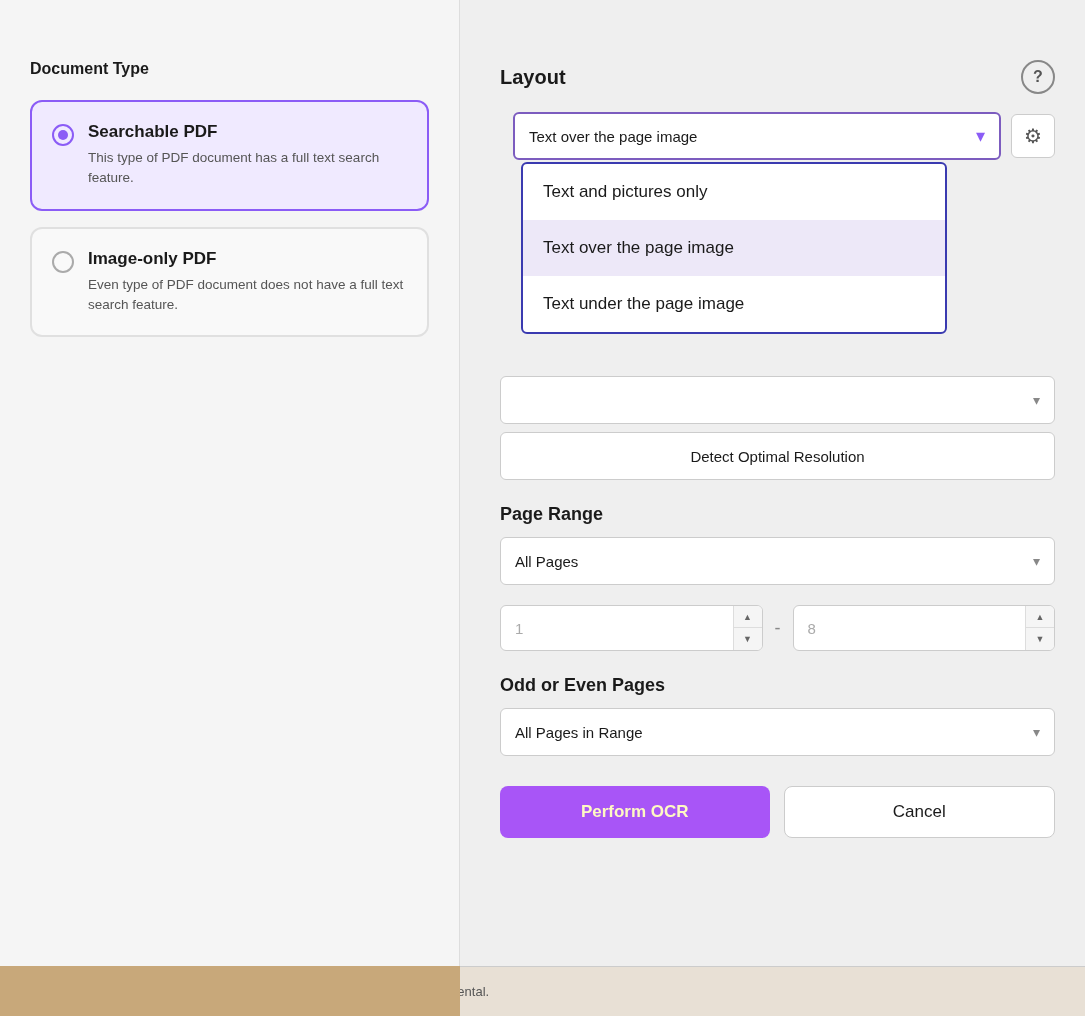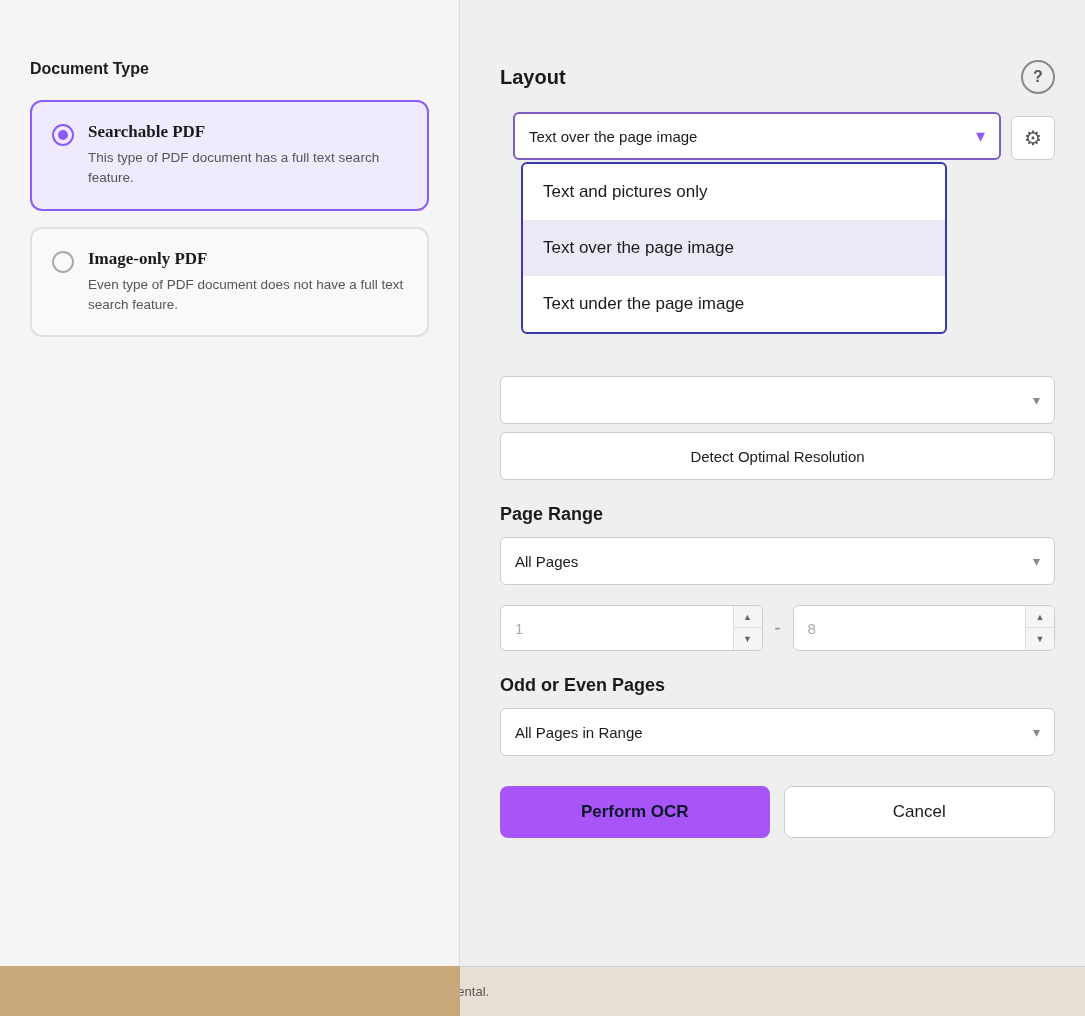--- a/index.html
+++ b/index.html
@@ -82,21 +82,20 @@
       background: #8b5cf6;
     }
 
     .card-content {}
 
     .card-title {
       font-size: 17px;
       font-weight: 700;
       color: #1a1a1a;
       margin-bottom: 6px;
-      font-family: Liberation Serif, serif;
     }
 
     .card-desc {
       font-size: 13.5px;
       color: #555;
       line-height: 1.5;
     }
 
     
     .right-panel {
@@ -129,21 +128,21 @@
       align-items: center;
       justify-content: center;
       cursor: pointer;
       font-size: 16px;
       color: #555;
       font-weight: 600;
     }
 
     .layout-row {
       display: flex;
-      align-items: flex-end;
+      align-items: center;
       gap: 10px;
       margin-bottom: 0;
       position: relative;
       padding-left: 13px;
     }
 
     .layout-dropdown {
       flex: 1;
       height: 48px;
       background: white;
@@ -314,21 +313,21 @@
       gap: 14px;
       margin-top: 30px;
     }
 
     .btn-ocr {
       flex: 1;
       height: 52px;
       background: #a855f7;
       border: none;
       border-radius: 8px;
-      color: #0f172a;
+      color: #fef9c3;
       font-size: 17px;
       font-weight: 600;
       cursor: pointer;
     }
 
     .btn-cancel {
       flex: 1;
       height: 52px;
       background: white;
       border: 1.5px solid #ccc;

